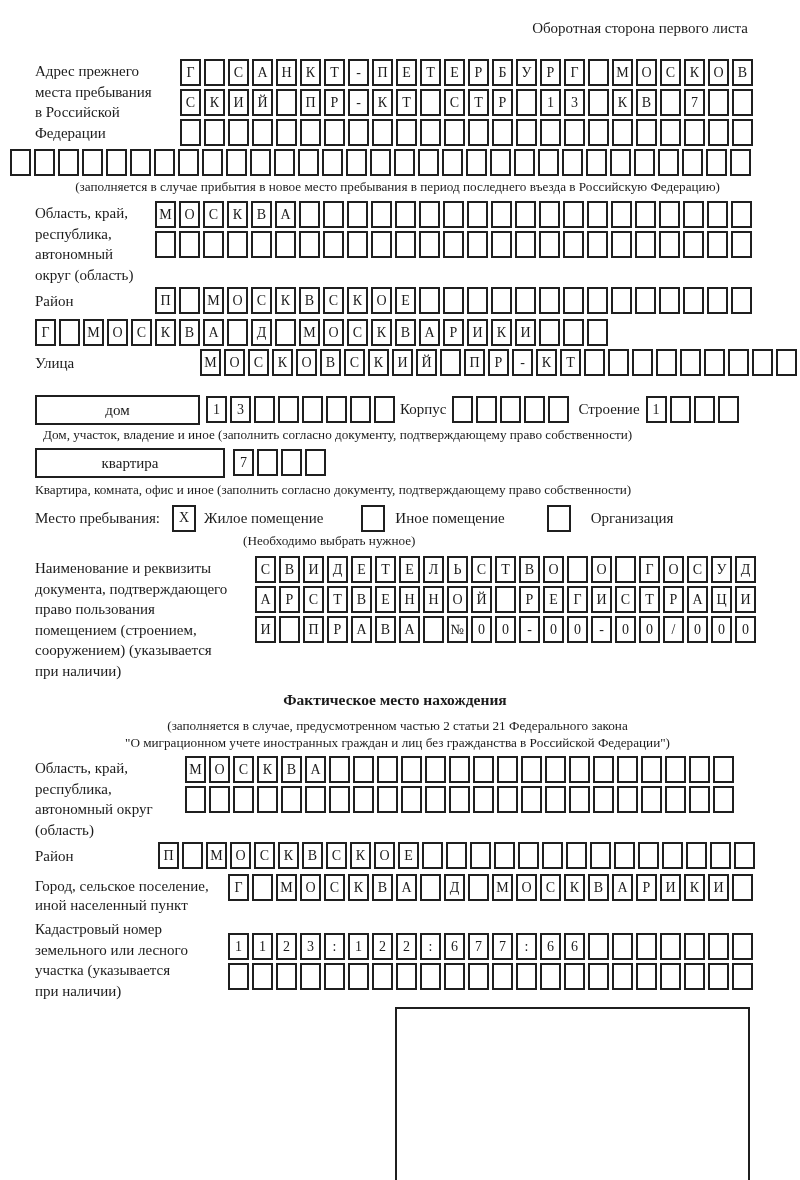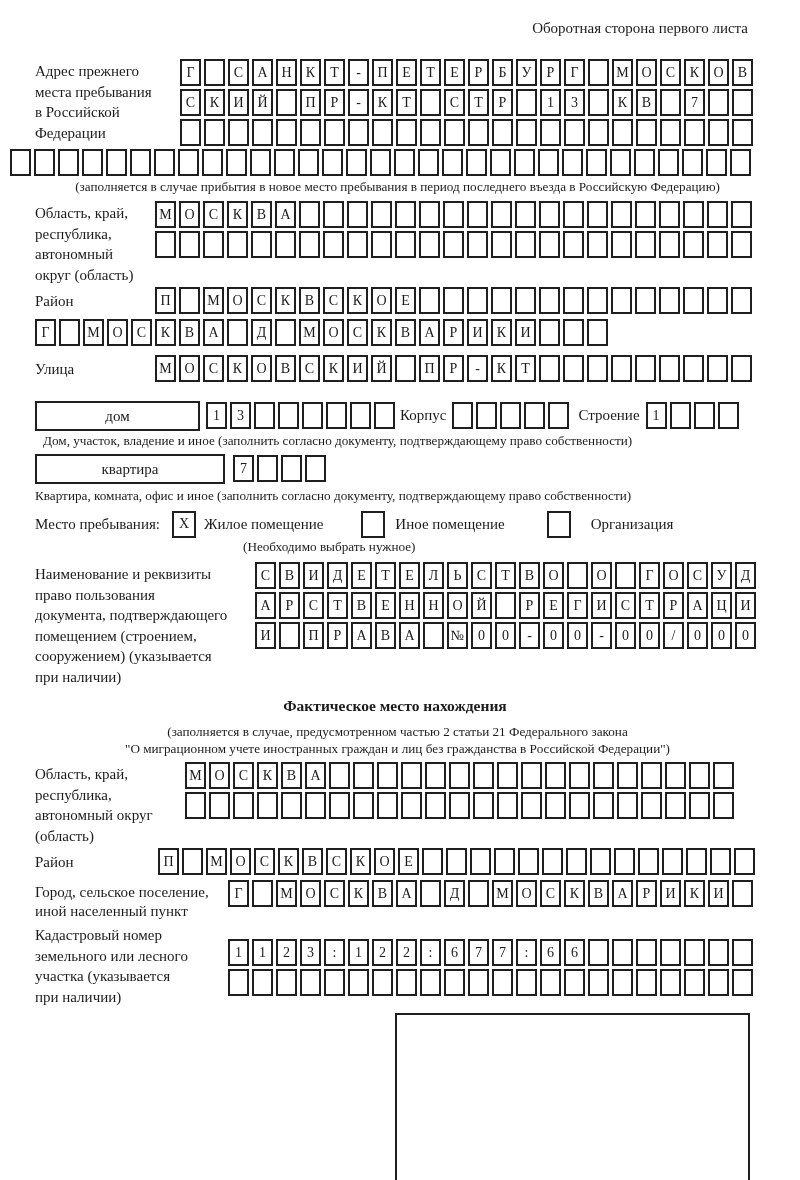--- a/index.html
+++ b/index.html
@@ -282,21 +282,21 @@
         <span class="cell">Р</span>
         <span class="cell">И</span>
         <span class="cell">К</span>
         <span class="cell">И</span>
         <span class="cell"></span>
         <span class="cell"></span>
         <span class="cell"></span>
       </div>
   </div>
 
-  <div class="frow" style="margin-top:6px;">
+  <div class="frow" style="margin-top:0;justify-content:space-between;">
     <div class="lblcol" style="width:120px;padding-top:4px;">Улица</div>
     <div class="cells">
         <span class="cell">М</span>
         <span class="cell">О</span>
         <span class="cell">С</span>
         <span class="cell">К</span>
         <span class="cell">О</span>
         <span class="cell">В</span>
         <span class="cell">С</span>
         <span class="cell">К</span>
@@ -368,22 +368,22 @@
     <div class="cbx" style="margin-left:38px;"></div>
     <div class="inline-lbl" style="margin-left:10px;">Иное помещение</div>
     <div class="cbx" style="margin-left:42px;"></div>
     <div class="inline-lbl" style="margin-left:20px;">Организация</div>
   </div>
   <div class="caption" style="margin-left:208px;margin-top:1px;">(Необходимо выбрать нужное)</div>
 
   <div class="frow" style="margin-top:7px;">
     <div class="lblcol" style="width:220px;padding-top:2px;">
         <div>Наименование и реквизиты</div>
+        <div>документа, подтверждающего</div>
         <div>право пользования</div>
-        <div>документа, подтверждающего</div>
         <div>помещением (строением,</div>
         <div>сооружением) (указывается</div>
         <div>при наличии)</div>
       </div>
     <div class="cellrows">
       <div class="cells">
           <span class="cell">С</span>
           <span class="cell">В</span>
           <span class="cell">И</span>
           <span class="cell">Д</span>

